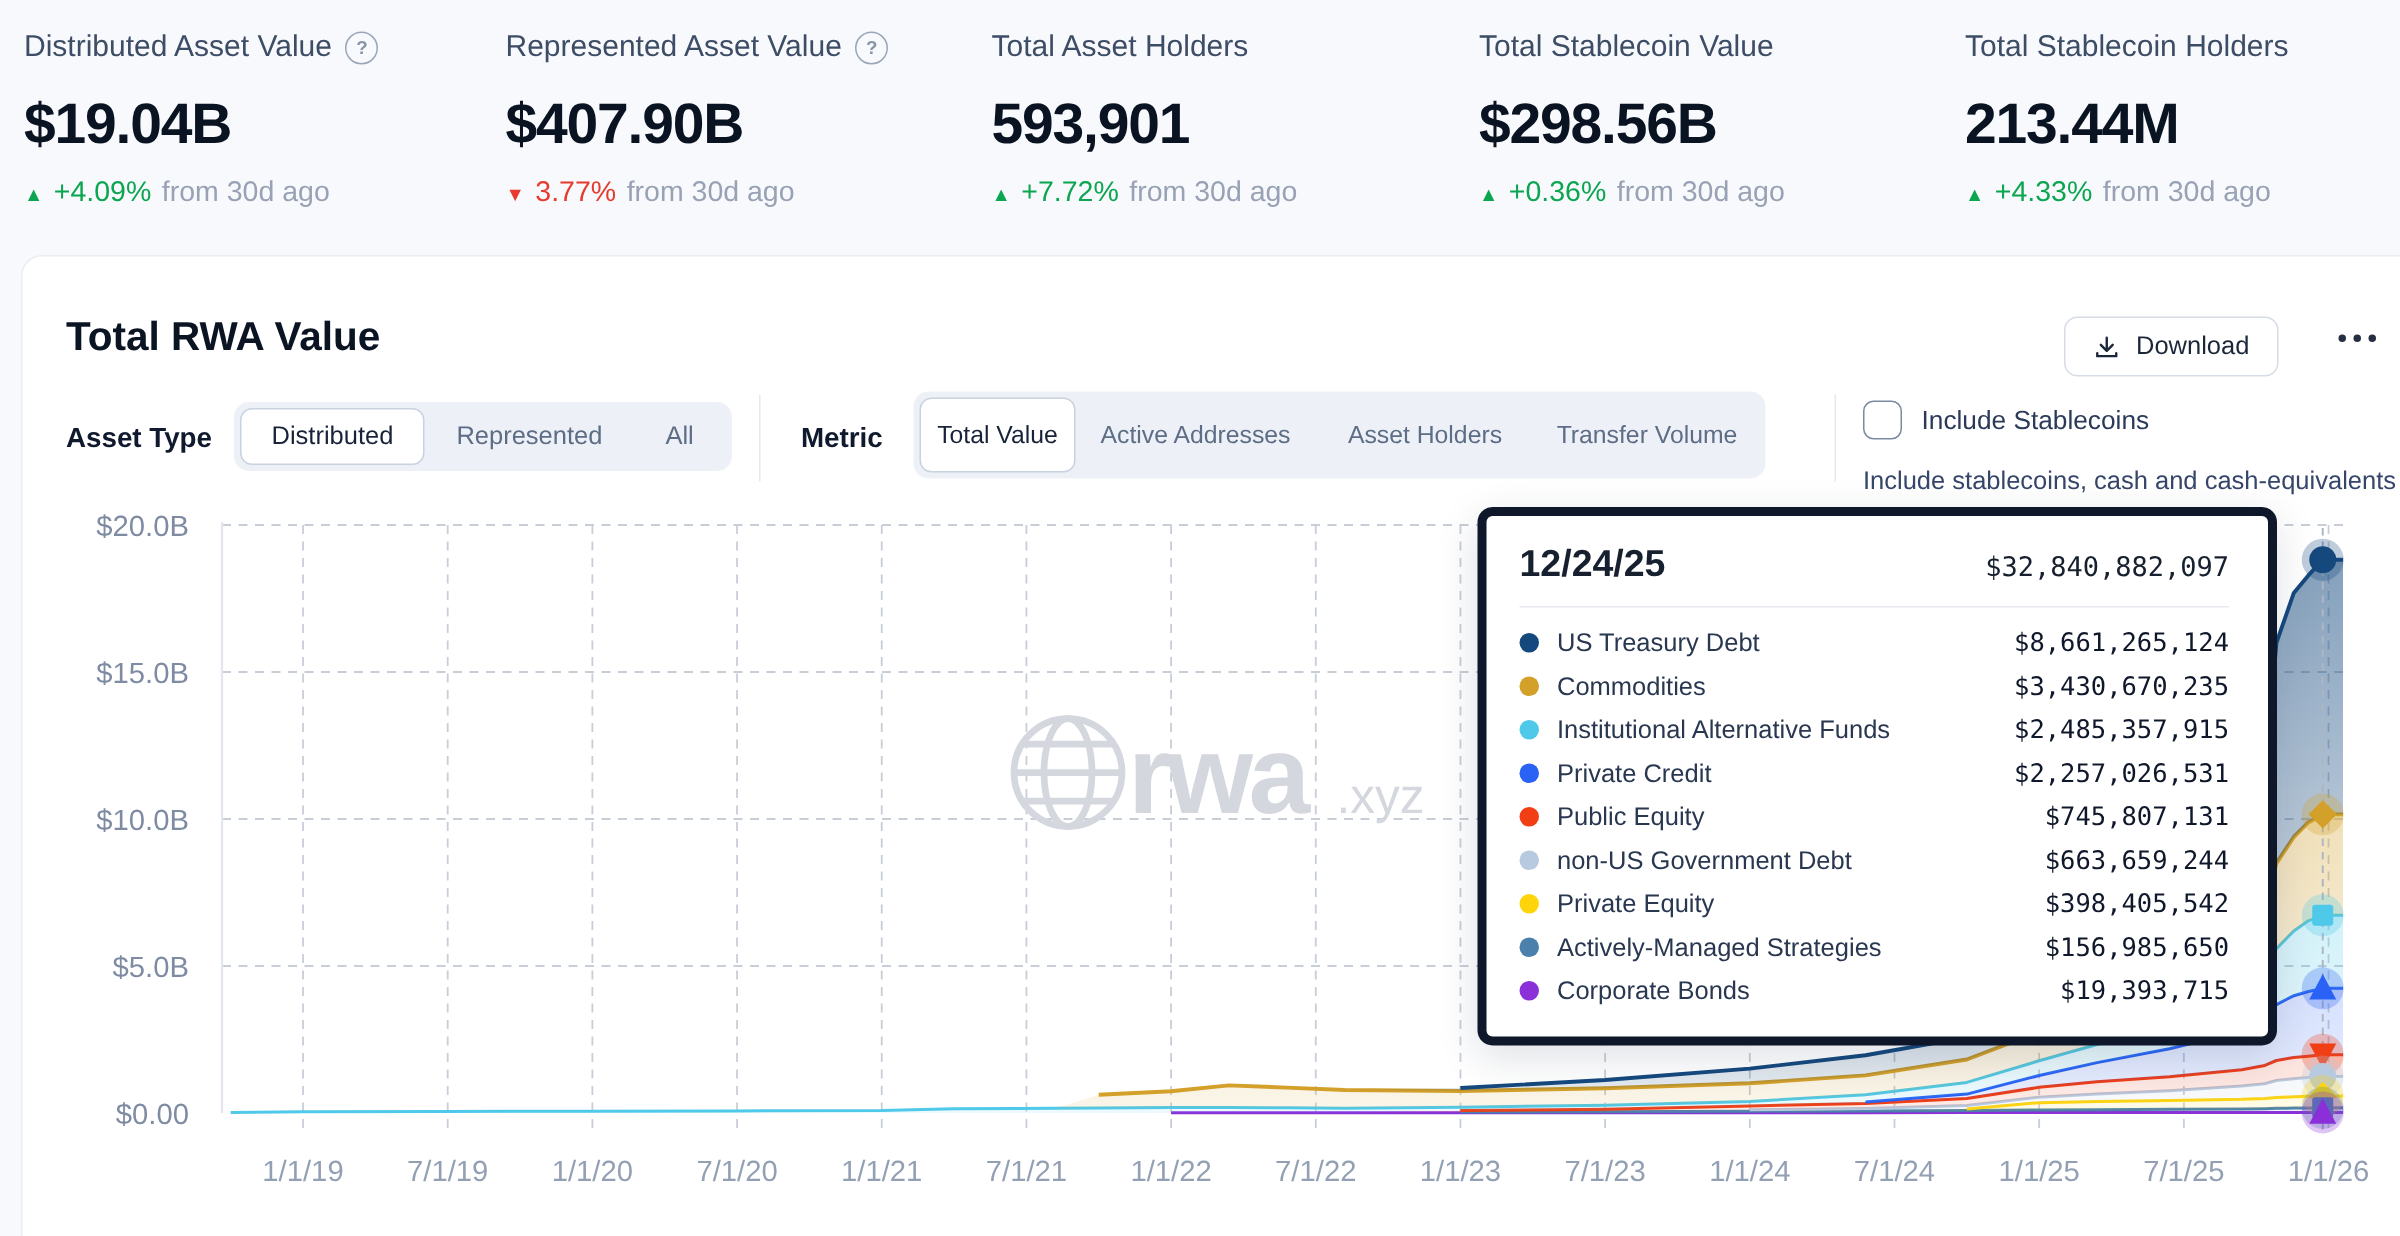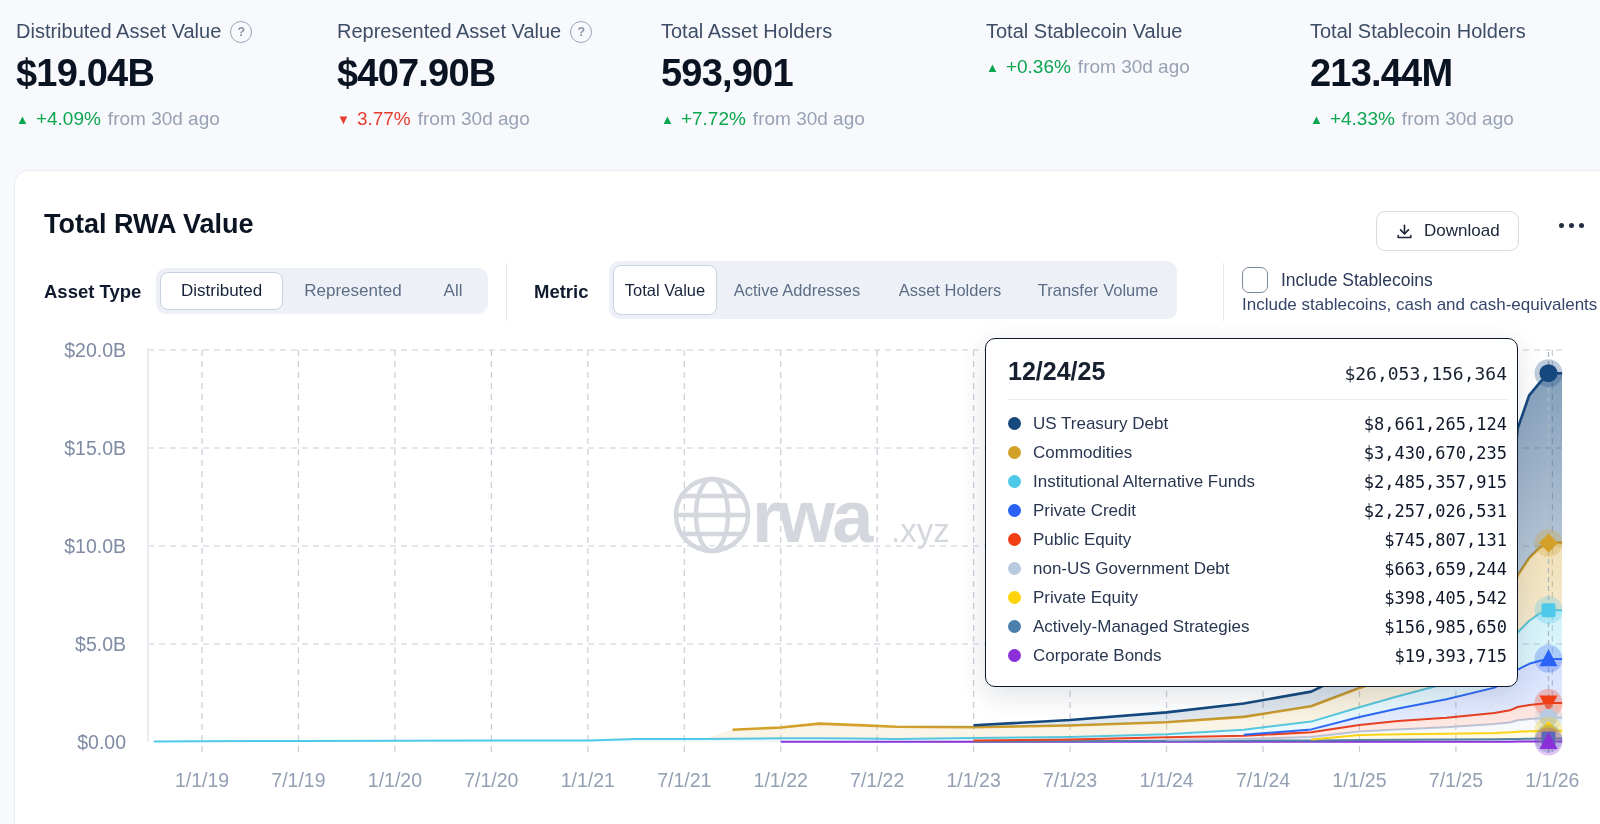--- a/index.html
+++ b/index.html
@@ -3,21 +3,21 @@
 <meta charset="utf-8">
 <style>
   html,body{margin:0;padding:0}
   body{position:relative;width:1600px;height:824px;overflow:hidden;background:#F7F9FC;
        font-family:"Liberation Sans",sans-serif;color:#0A1322}
   
   .stat{position:absolute;top:20px}
   .stat-label{font-size:20px;color:#3E4D66;display:flex;gap:9px;align-items:flex-end}
   .help{width:20px;height:20px;border:1.6px solid #9AA6B7;border-radius:50%;color:#8994A6;
         font-size:12.5px;display:flex;align-items:center;justify-content:center;font-weight:700;flex:0 0 auto}
-  .stat-value{margin-top:9px;font-size:38px;font-weight:700;color:#0A1322;letter-spacing:-.8px}
+  .stat-value{margin-top:19px;font-size:38px;font-weight:700;color:#0A1322;letter-spacing:-.8px}
   .stat-delta{margin-top:13px;font-size:19px;color:#98A2B4;display:flex;gap:7px;align-items:center}
   .arrow{font-size:13px}
   .stat-delta.up .arrow,.stat-delta.up .pct{color:#0CA550}
   .stat-delta.down .arrow,.stat-delta.down .pct{color:#E63B2E}
   .pct{font-weight:400}
   
   .card{position:absolute;left:14px;top:170px;width:1646px;height:700px;background:#fff;
         border:1px solid #E9EDF2;border-radius:14px;z-index:1}
   .card-title{position:absolute;left:29px;top:38px;font-size:27px;font-weight:700;color:#0B1423}
   .download-btn{position:absolute;left:1361px;top:40px;height:40px;display:flex;align-items:center;gap:10px;
@@ -34,22 +34,22 @@
   .seg-group.metric .segbtn{height:50px;line-height:20px;white-space:normal;font-size:16.5px;padding:0 6px;text-align:center}
   .vdiv{position:absolute;width:1px;background:#E4E9EF}
   .checkbox{position:absolute;width:26px;height:26px;border:1.6px solid #7C8AA0;border-radius:7px;background:#fff;
         box-sizing:border-box;cursor:pointer}
   .cb-label{position:absolute;font-size:17.5px;color:#2B3A58;font-weight:500}
   .cb-sub{position:absolute;font-size:17px;color:#36466A;white-space:nowrap}
   
   #chart{position:absolute;left:0;top:170px;z-index:2}
   
   .tooltip{position:absolute;left:985px;top:338px;width:533px;background:#fff;border-radius:10px;
-        box-shadow:0 8px 28px rgba(25,39,70,.14);border:1px solid #0f172a;
-        padding:18px 10px 16px 22px;z-index:5;box-sizing:border-box}
+        box-shadow:0 8px 28px rgba(25,39,70,.14);border:6px solid #0f172a;
+        padding:18px 26px 16px 22px;z-index:5;box-sizing:border-box}
   .tt-head{display:flex;justify-content:space-between;align-items:baseline}
   .tt-date{font-size:25px;font-weight:700;color:#16202F}
   .tt-total{font-family:"DejaVu Sans Mono",monospace;font-size:18px;color:#16202F}
   .tt-div{border-top:1px solid #E7EAEF;margin:13px 0 9px}
   .tt-row{display:flex;align-items:center;height:29px}
   .tt-dot{width:13px;height:13px;border-radius:50%;margin-right:12px;flex:0 0 auto}
   .tt-label{flex:1;font-size:17px;color:#293750}
   .tt-val{font-family:"DejaVu Sans Mono",monospace;font-size:17px;color:#0f172a}
 </style>
 </head>
@@ -87,20 +87,21 @@
   <div class="stat-delta up">
       <span class="arrow">▲</span>
       <span class="pct">+7.72%</span>
       <span>from 30d ago</span>
     </div>
 </div>
 <div class="stat" style="left:986px">
   <div class="stat-label">
       <span>Total Stablecoin Value</span>
     </div>
+  <div class="stat-value">$298.56B</div>
   <div class="stat-delta up">
       <span class="arrow">▲</span>
       <span class="pct">+0.36%</span>
       <span>from 30d ago</span>
     </div>
 </div>
 <div class="stat" style="left:1310px">
   <div class="stat-label">
       <span>Total Stablecoin Holders</span>
     </div>
@@ -138,21 +139,21 @@
   <div class="ctrl-label" style="left:519px;top:110px">Metric</div>
   <div class="seg-group metric" style="left:594px;top:90px" id="metric-seg">
       <button class="segbtn selected" style="width: 104px;">Total Value</button>
       <button class="segbtn" style="width: 160px;">Active Addresses</button>
       <button class="segbtn" style="width: 146px;">Asset Holders</button>
       <button class="segbtn" style="width: 150px;">Transfer Volume</button>
     </div>
   <div class="vdiv" style="left:1208px;top:92px;height:58px"></div>
   <div class="checkbox" style="left:1227px;top:96px"></div>
   <div class="cb-label" style="left:1266px;top:99px">Include Stablecoins</div>
-  <div class="cb-sub" style="left:1227px;top:124px">Include stablecoins, cash and cash-equivalents</div>
+  <div class="cb-sub" style="left:1227px;top:140px">Include stablecoins, cash and cash-equivalents</div>
 </div>
 
 <svg id="chart" width="1600" height="654" viewBox="0 170 1600 654">
     <defs>
       <linearGradient id="grad0" x1="0" y1="350" x2="0" y2="742" gradientUnits="userSpaceOnUse">
         <stop offset="0%" stop-color="#8B2FD9" stop-opacity="0.55"></stop>
         <stop offset="100%" stop-color="#8B2FD9" stop-opacity="0.1"></stop>
       </linearGradient>
       <linearGradient id="grad1" x1="0" y1="350" x2="0" y2="742" gradientUnits="userSpaceOnUse">
         <stop offset="0%" stop-color="#4B80AC" stop-opacity="0.55"></stop>
@@ -289,21 +290,21 @@
     </g>
     <g transform="translate(1548.4965893588117,741.61976)">
       <circle cx="0" cy="0" r="14" fill="#8B2FD9" opacity="0.28"></circle>
       <polygon points="0,-9.5 9,7.5 -9,7.5" fill="#8B2FD9"></polygon>
     </g>
   </svg>
 
 <div class="tooltip">
   <div class="tt-head">
     <span class="tt-date">12/24/25</span>
-    <span class="tt-total">$26,053,156,364</span>
+    <span class="tt-total">$32,840,882,097</span>
   </div>
   <div class="tt-div"></div>
   <div id="tt-rows">
       <div class="tt-row">
         <span class="tt-dot" style="background: rgb(21, 73, 126);"></span>
         <span class="tt-label">US Treasury Debt</span>
         <span class="tt-val">$8,661,265,124</span>
       </div>
       <div class="tt-row">
         <span class="tt-dot" style="background: rgb(211, 160, 41);"></span>

